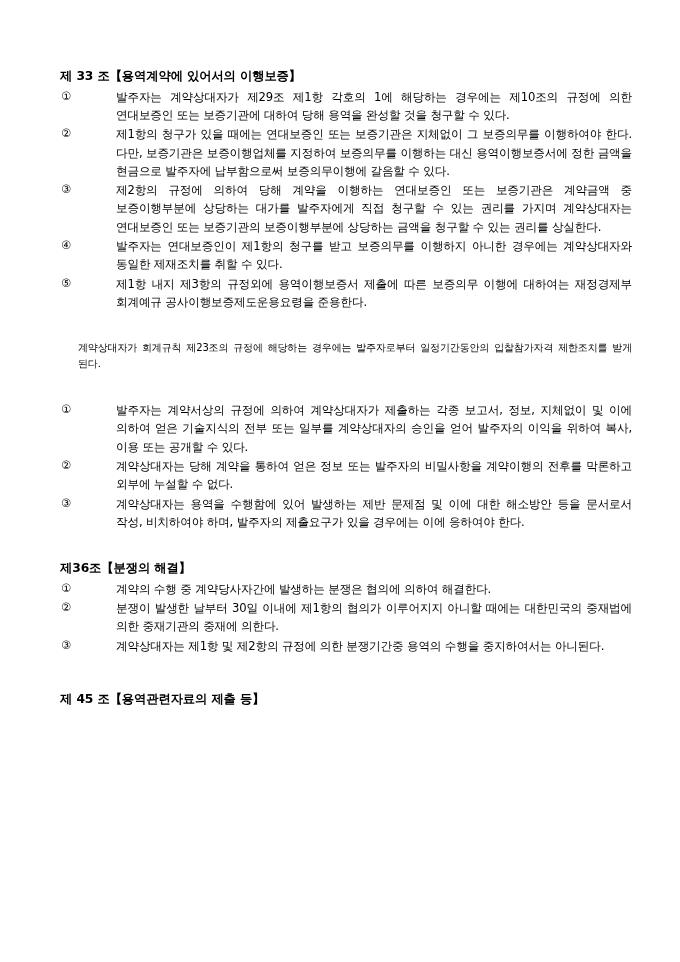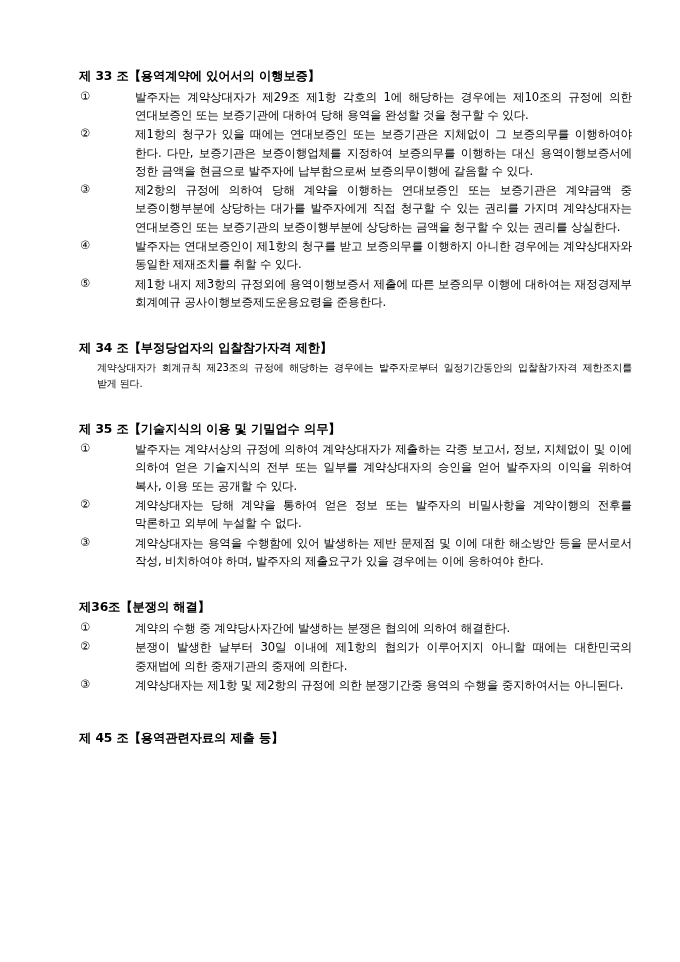--- a/index.html
+++ b/index.html
@@ -12,21 +12,21 @@
     height: 962px;
     font-family: "DejaVu Sans", "Liberation Sans", sans-serif;
     color: #000000;
     overflow: hidden;
   }
   .page {
     position: relative;
     width: 680px;
     height: 814px;
     box-sizing: border-box;
-    padding: 68px 48px 20px 79px;
+    padding: 68px 48px 20px 60px;
     background: #ffffff;
   }
   .article {
     margin-bottom: 16px;
   }
   .article:last-child {
     margin-bottom: 0;
   }
   .art-title {
     font-size: 12.3px;
@@ -105,28 +105,26 @@
       <li class="clause">
         <span class="marker">⑤</span>
         <span class="ctext">제1항 내지 제3항의 규정외에 용역이행보증서 제출에 따른 보증의무 이행에 대하여는 재정경제부 회계예규 공사이행보증제도운용요령을 준용한다.</span>
       </li>
     </ul>
   </div>
 
   <div class="gap-md"></div>
 
   <div class="article">
-    <div class="art-title">제 34 조【부정당업자의 입찰참가자격 제한】</div>
     <div class="plain">계약상대자가 회계규칙 제23조의 규정에 해당하는 경우에는 발주자로부터 일정기간동안의 입찰참가자격 제한조치를 받게 된다.</div>
   </div>
 
   <div class="gap-md"></div>
 
   <div class="article">
-    <div class="art-title">제 35 조【기술지식의 이용 및 기밀업수 의무】</div>
     <ul class="clauses">
       <li class="clause">
         <span class="marker">①</span>
         <span class="ctext">발주자는 계약서상의 규정에 의하여 계약상대자가 제출하는 각종 보고서, 정보, 지체없이 및 이에 의하여 얻은 기술지식의 전부 또는 일부를 계약상대자의 승인을 얻어 발주자의 이익을 위하여 복사, 이용 또는 공개할 수 있다.</span>
       </li>
       <li class="clause">
         <span class="marker">②</span>
         <span class="ctext">계약상대자는 당해 계약을 통하여 얻은 정보 또는 발주자의 비밀사항을 계약이행의 전후를 막론하고 외부에 누설할 수 없다.</span>
       </li>
       <li class="clause">

